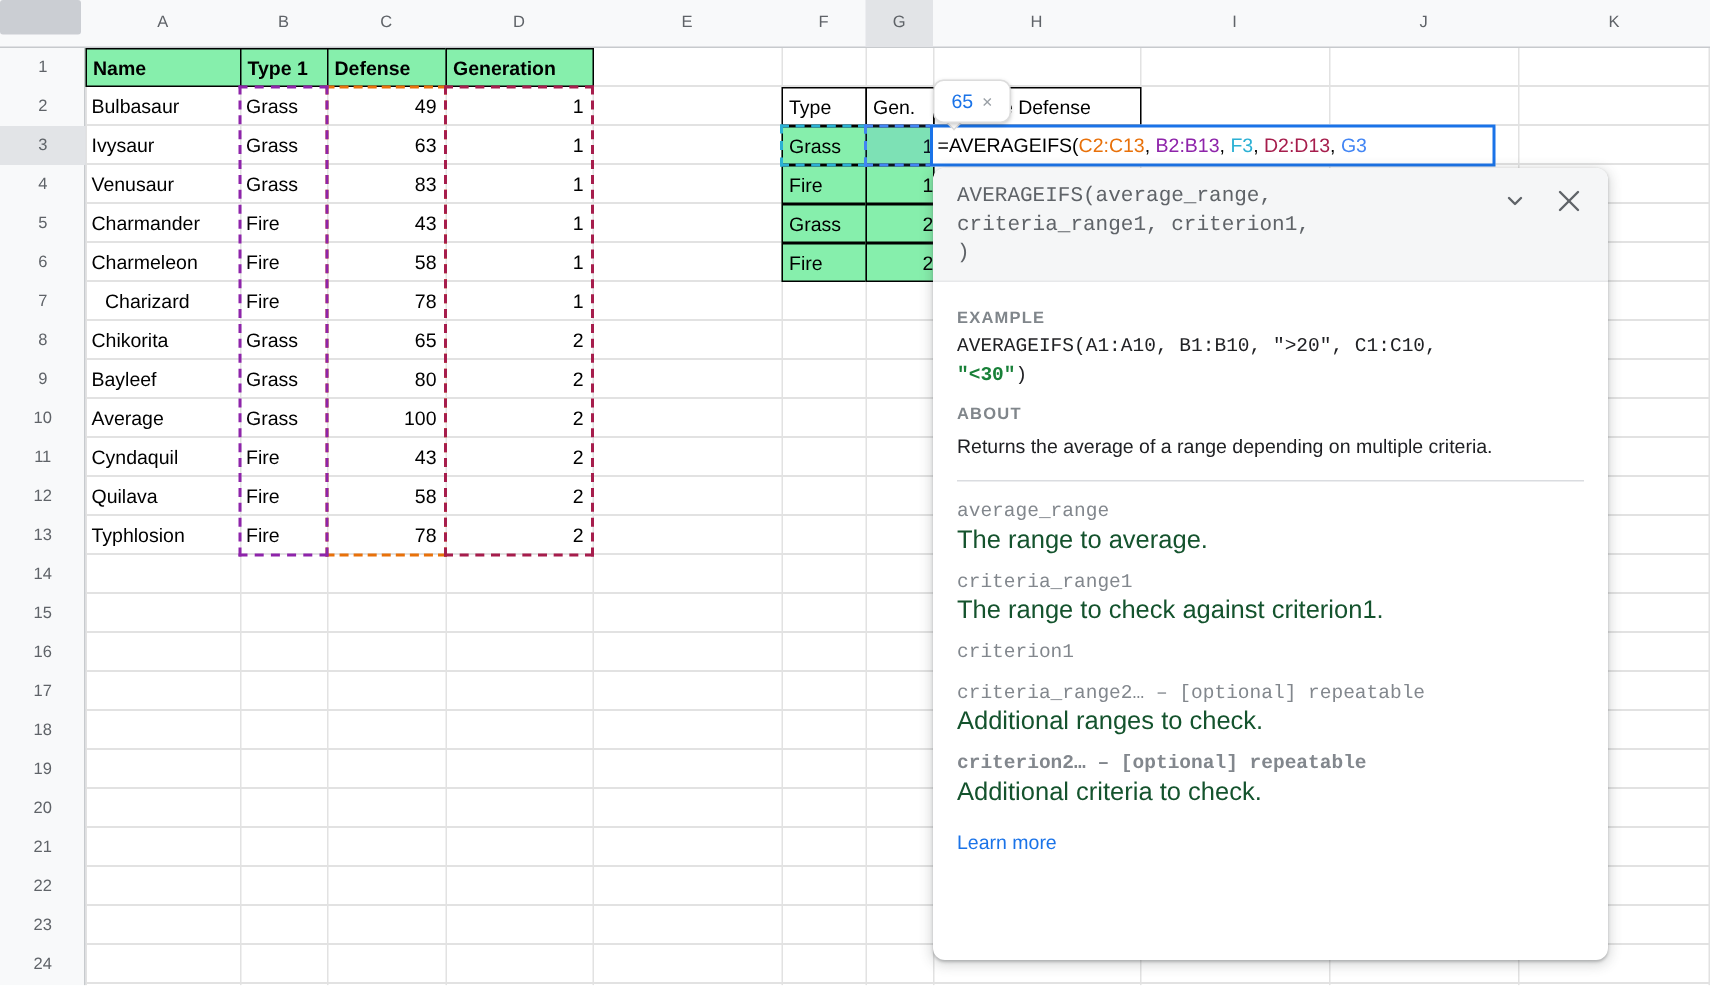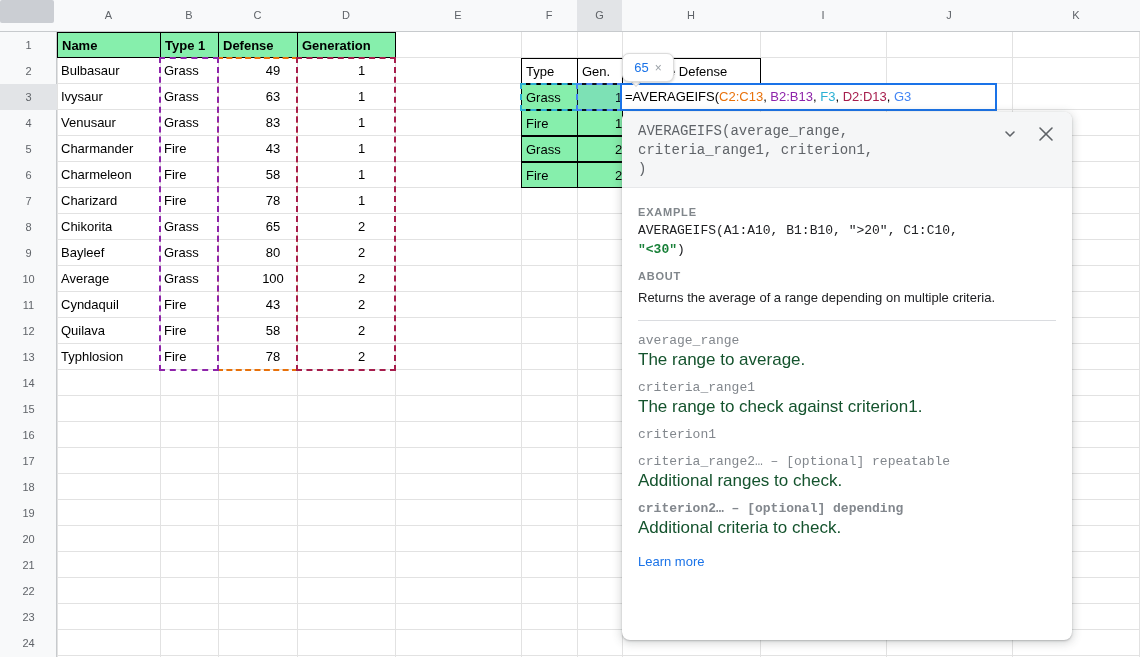--- a/index.html
+++ b/index.html
@@ -13,21 +13,21 @@
   .colhead{position:absolute;top:0;height:31px;line-height:31px;text-align:center;font-size:11px;color:#5F6368;z-index:4;}
   .colhead.hl{background:#E2E4E7;}
   .rowhead{position:absolute;left:0;width:57px;height:26px;line-height:26px;text-align:center;font-size:11px;color:#5F6368;z-index:4;}
   .rowhead.hl{background:#E2E4E7;}
   .hlines{position:absolute;left:0;top:32px;width:1140px;height:625px;z-index:1;
     background:repeating-linear-gradient(to bottom,transparent 0px,transparent 25px,#E2E2E2 25px,#E2E2E2 26px);}
   .vline{position:absolute;top:0;bottom:0;width:1px;background:#E2E2E2;z-index:1;}
 
   
   .c{position:absolute;height:26px;line-height:25px;font-size:13px;color:#000;box-sizing:border-box;padding:0 4px;white-space:nowrap;overflow:hidden;z-index:3;}
-  .num{text-align:center;padding-right:6px;padding-left:37px;}
+  .num{text-align:right;padding-right:6px;padding-left:37px;}
   .grn{background:#86efac;}
   .blk{border:1px solid #000;}
   .b{font-weight:700;}
 
   
   .rangebox{position:absolute;border:2px dashed #000;box-sizing:border-box;z-index:10;pointer-events:none;}
 
   
   .formulabox{position:absolute;left:620px;top:83px;width:377px;height:28px;background:#fff;border:2px solid #1A73E8;box-sizing:border-box;z-index:30;font-size:13px;line-height:24px;padding:0 3px;white-space:nowrap;overflow:hidden;}
 
@@ -138,21 +138,21 @@
   <div class="c" style="left:57px;top:136px;width:103px">Charmander</div>
   <div class="c" style="left:160px;top:136px;width:58px">Fire</div>
   <div class="c num" style="left:218px;top:136px;width:79px">43</div>
   <div class="c num" style="left:297px;top:136px;width:98px">1</div>
 
   <div class="c" style="left:57px;top:162px;width:103px">Charmeleon</div>
   <div class="c" style="left:160px;top:162px;width:58px">Fire</div>
   <div class="c num" style="left:218px;top:162px;width:79px">58</div>
   <div class="c num" style="left:297px;top:162px;width:98px">1</div>
 
-  <div class="c" style="left:57px;top:188px;width:103px">Charizard</div>
+  <div class="c" style="left:66px;top:188px;width:103px">Charizard</div>
   <div class="c" style="left:160px;top:188px;width:58px">Fire</div>
   <div class="c num" style="left:218px;top:188px;width:79px">78</div>
   <div class="c num" style="left:297px;top:188px;width:98px">1</div>
 
   <div class="c" style="left:57px;top:214px;width:103px">Chikorita</div>
   <div class="c" style="left:160px;top:214px;width:58px">Grass</div>
   <div class="c num" style="left:218px;top:214px;width:79px">65</div>
   <div class="c num" style="left:297px;top:214px;width:98px">2</div>
 
   <div class="c" style="left:57px;top:240px;width:103px">Bayleef</div>
@@ -247,20 +247,20 @@
       <div class="param-desc">The range to average.</div>
 
       <div class="param-name mono">criteria_range1</div>
       <div class="param-desc">The range to check against criterion1.</div>
 
       <div class="param-name mono">criterion1</div>
 
       <div class="param-name mono">criteria_range2… – [optional] repeatable</div>
       <div class="param-desc">Additional ranges to check.</div>
 
-      <div class="param-name mono grnb">criterion2… – [optional] depending</div>
+      <div class="param-name mono grnb">criterion2… – [optional] repeatable</div>
       <div class="param-desc">Additional criteria to check.</div>
 
       <a class="learnmore">Learn more</a>
     </div>
   </div>
 
 </div>
 
 </body></html>

